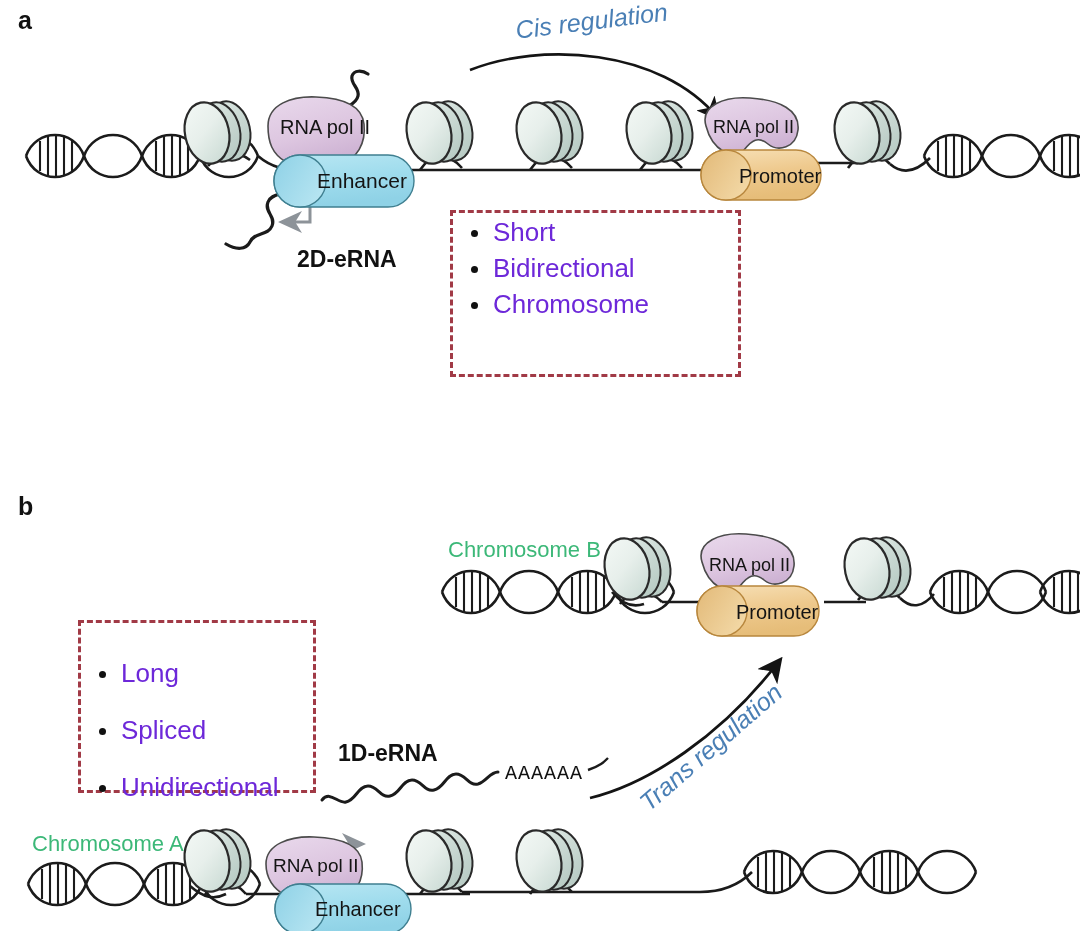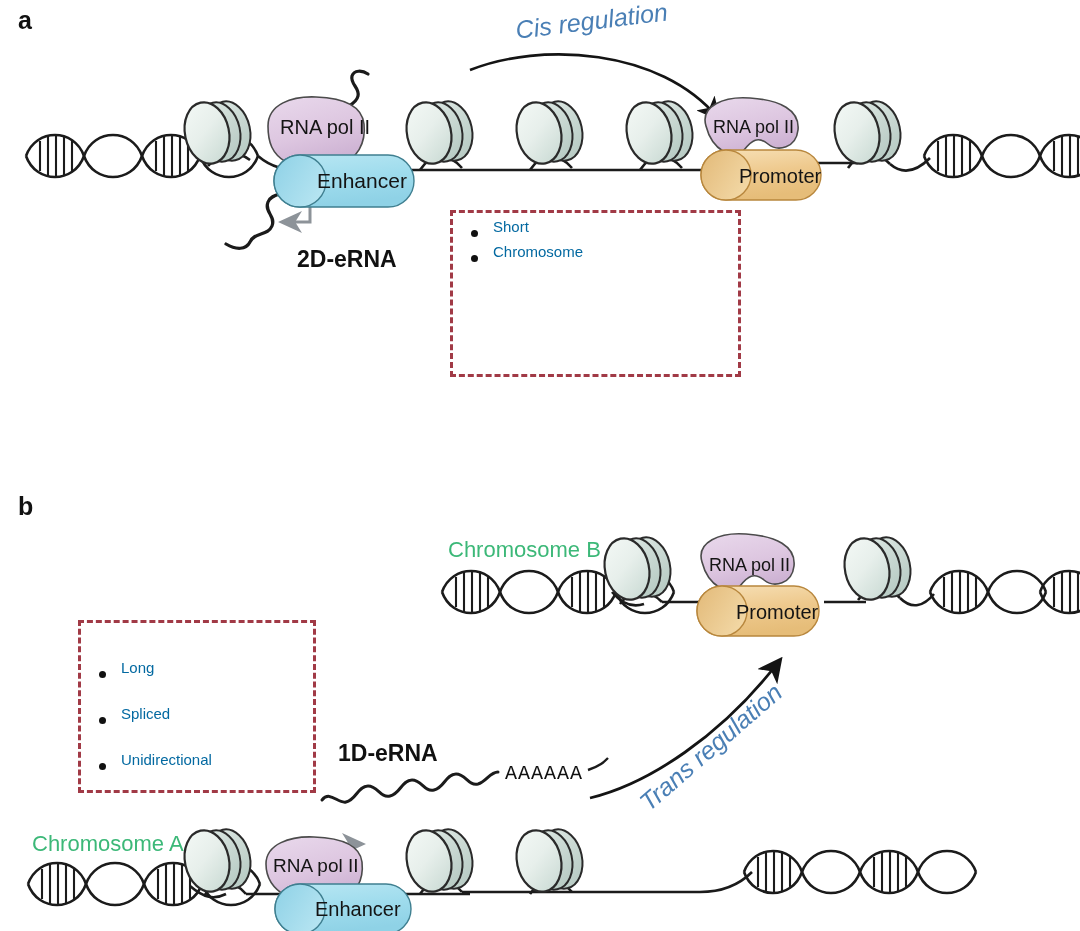--- a/index.html
+++ b/index.html
@@ -27,21 +27,21 @@
     background:transparent;
   }
   #callout-a{left:450px;top:210px;width:291px;height:167px;}
   #callout-b{left:78px;top:620px;width:238px;height:173px;}
   .callout ul{
     list-style:none;margin:0;padding:0;
     position:absolute;left:14px;top:6px;
   }
   .callout li{
     position:relative;padding-left:26px;
-    font-size:15px;line-height:1.0;color:#0369a1;
+    font-size:26px;line-height:1.0;color:#6d28d9;
     margin:0 0 3px 0;white-space:nowrap;
   }
   #callout-a li{margin-bottom:10px;}
   #callout-b li{margin-bottom:11px;margin-top:31px;}
   .callout li::before{
     content:"";position:absolute;left:4px;top:11px;
     width:7px;height:7px;border-radius:50%;background:#111;
   }
 
   .bold-label{
@@ -279,20 +279,21 @@
   <div class="bold-label" id="label-1d-erna">1D-eRNA</div>
 
   <div class="seq-label" id="label-polya">AAAAAA</div>
 
   <div class="chrom-label" id="label-chromosome-b">Chromosome B</div>
   <div class="chrom-label" id="label-chromosome-a">Chromosome A</div>
 
   <div class="callout" id="callout-a">
     <ul>
       <li>Short</li>
+      <li>Bidirectional</li>
       <li>Chromosome</li>
     </ul>
   </div>
 
   <div class="callout" id="callout-b">
     <ul>
       <li>Long</li>
       <li>Spliced</li>
       <li>Unidirectional</li>
     </ul>

